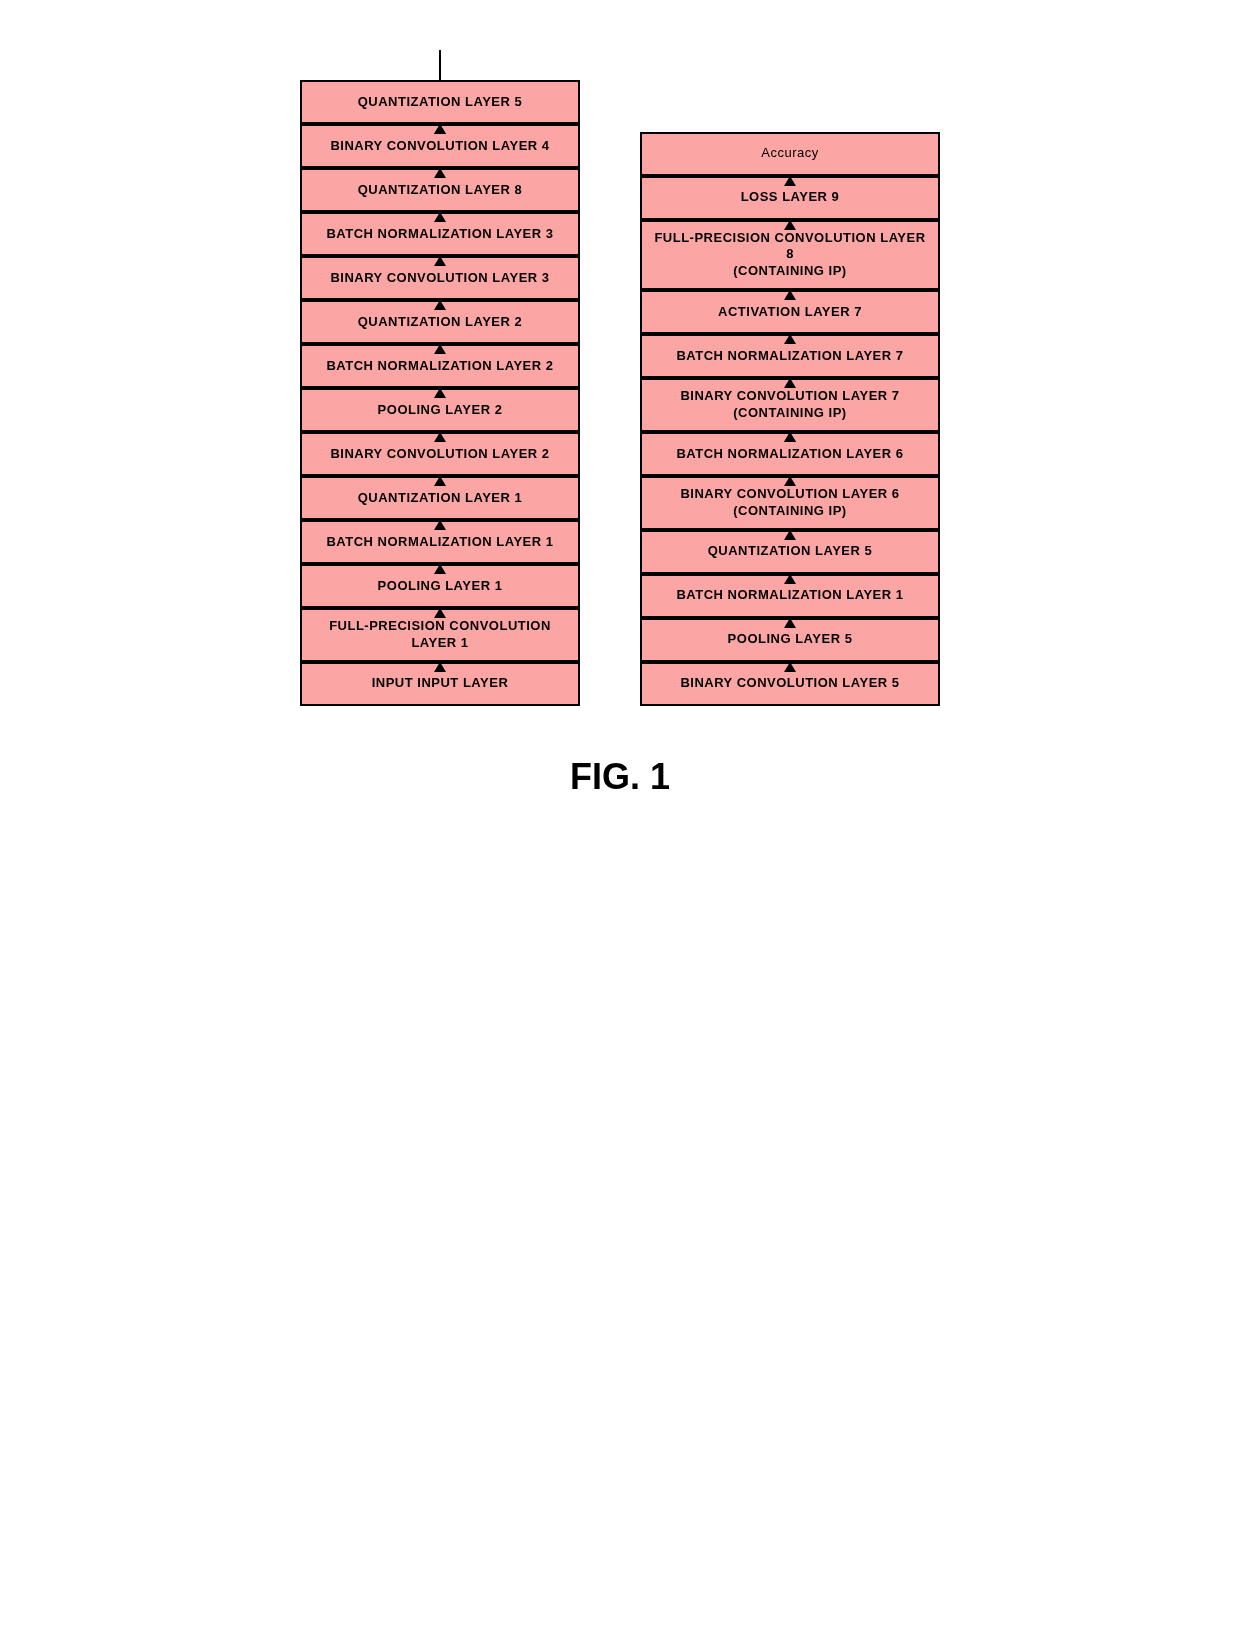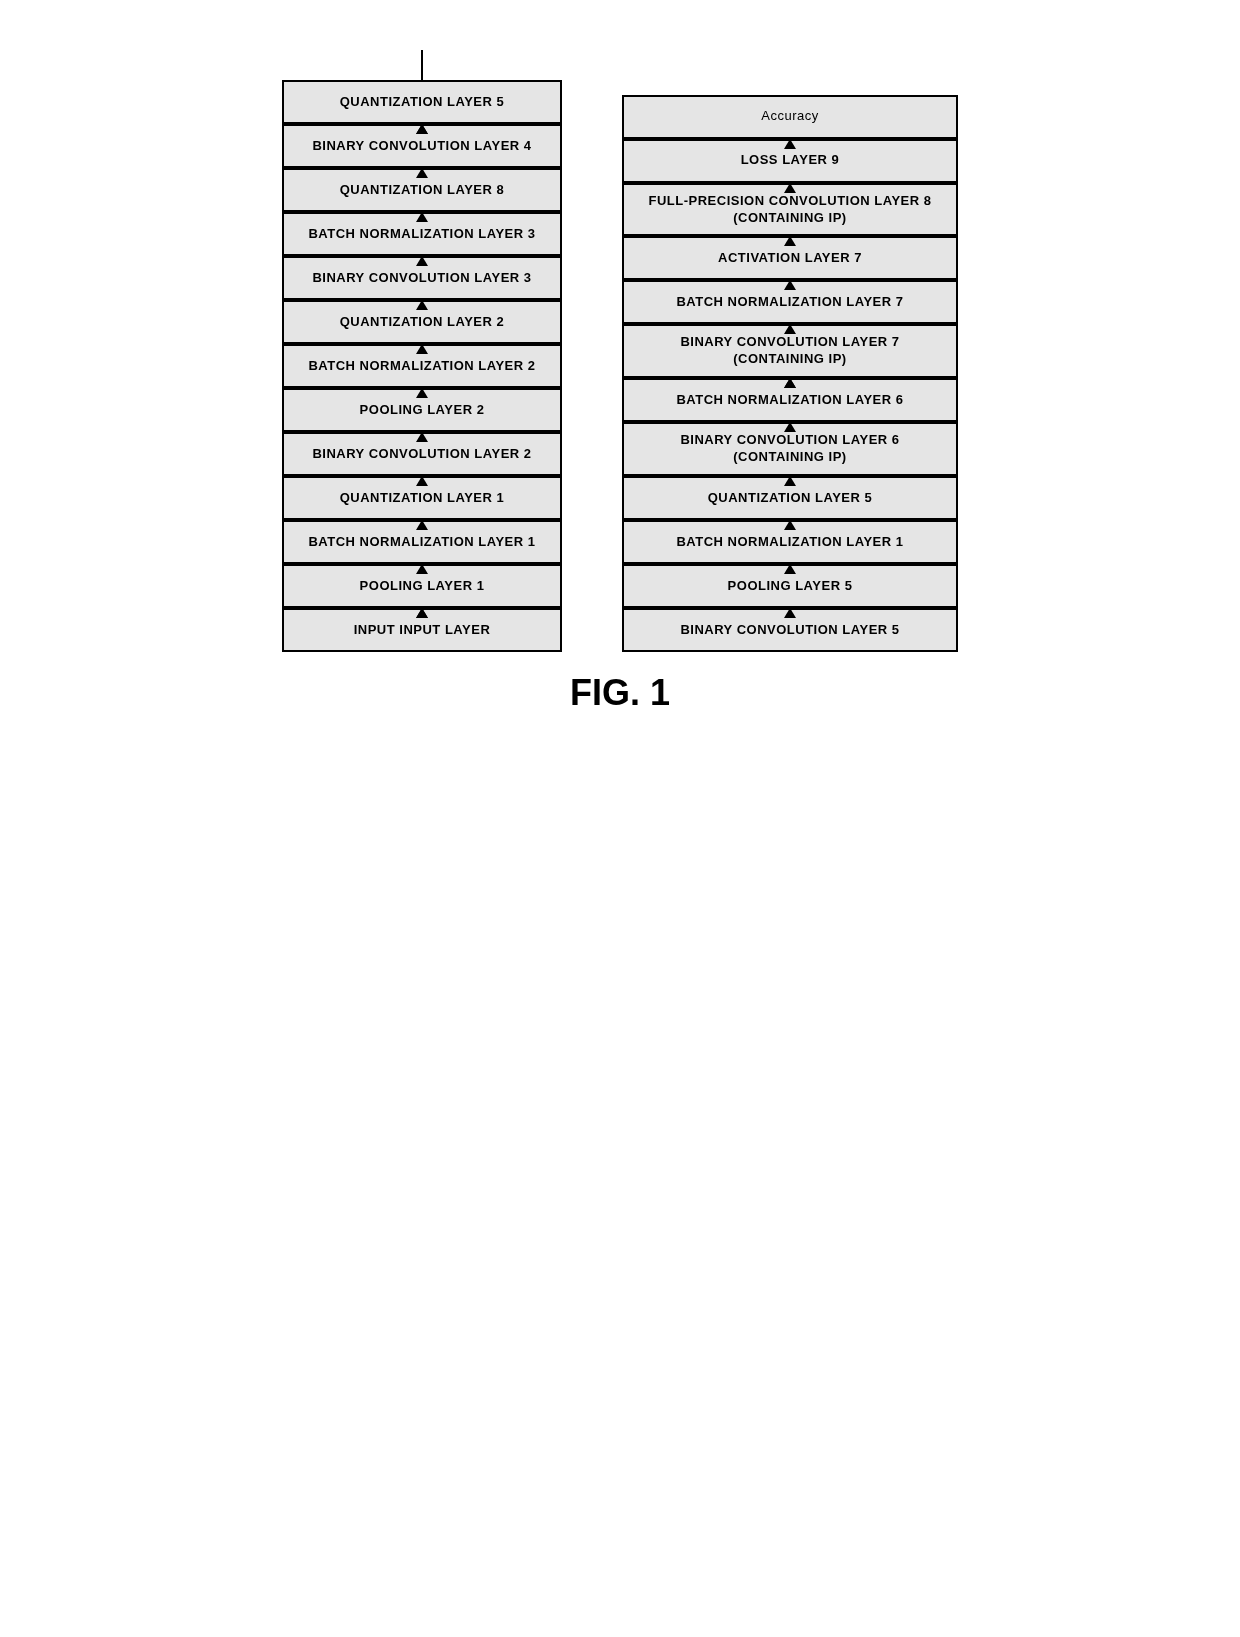--- a/index.html
+++ b/index.html
@@ -35,24 +35,24 @@
       text-align: center;
       font-size: 13px;
       font-weight: bold;
       letter-spacing: 0.5px;
       width: 280px;
       min-height: 44px;
       display: flex;
       align-items: center;
       justify-content: center;
       line-height: 1.3;
-      background: #e5e5e5;
+      background: #fca5a5;
     }
     .layer-box.wide {
-      width: 336px;
+      width: 300px;
     }
     .layer-box.normal-weight {
       font-weight: normal;
     }
     .arrow-up {
       width: 0;
       height: 0;
       position: relative;
       display: flex;
       flex-direction: column;
@@ -66,20 +66,21 @@
     .arrow-head {
       width: 0;
       height: 0;
       border-left: 6px solid transparent;
       border-right: 6px solid transparent;
       border-bottom: 10px solid #000;
     }
     .figure-label {
       font-size: 36px;
       font-weight: bold;
+      margin-top: 30px;
       font-family: Arial, sans-serif;
     }
     .top-box-wrapper {
       display: flex;
       flex-direction: column;
       align-items: center;
       position: relative;
     }
     
     .top-connector {
@@ -95,20 +96,21 @@
 <div class="diagram-container">
 
   <div class="column">
 
     <div class="layer-box">INPUT INPUT LAYER</div>
 
     <div class="arrow-up">
       <div class="arrow-head"></div>
       <div class="arrow-shaft"></div>
     </div>
+    <div class="layer-box">FULL-PRECISION CONVOLUTION LAYER 1</div>
     <div class="arrow-up">
       <div class="arrow-head"></div>
       <div class="arrow-shaft"></div>
     </div>
     <div class="layer-box">POOLING LAYER 1</div>
     <div class="arrow-up">
       <div class="arrow-head"></div>
       <div class="arrow-shaft"></div>
     </div>
     <div class="layer-box">BATCH NORMALIZATION LAYER 1</div>

